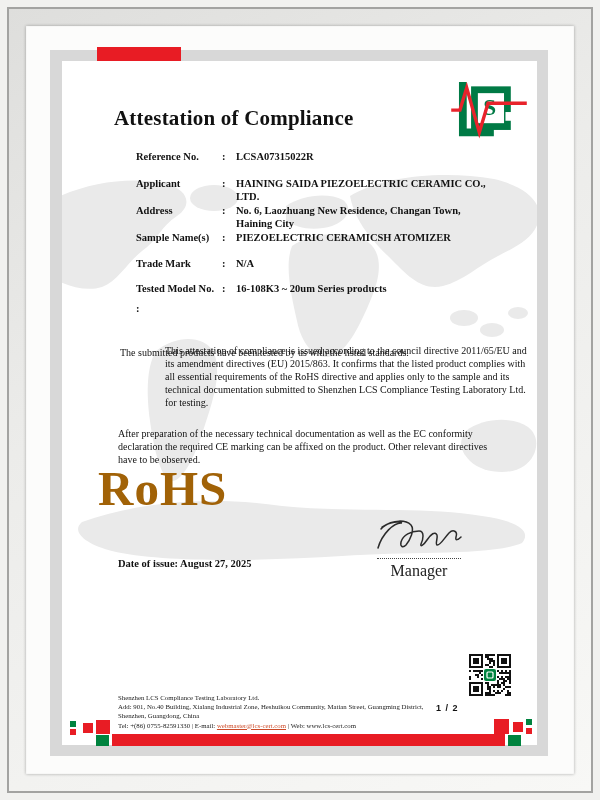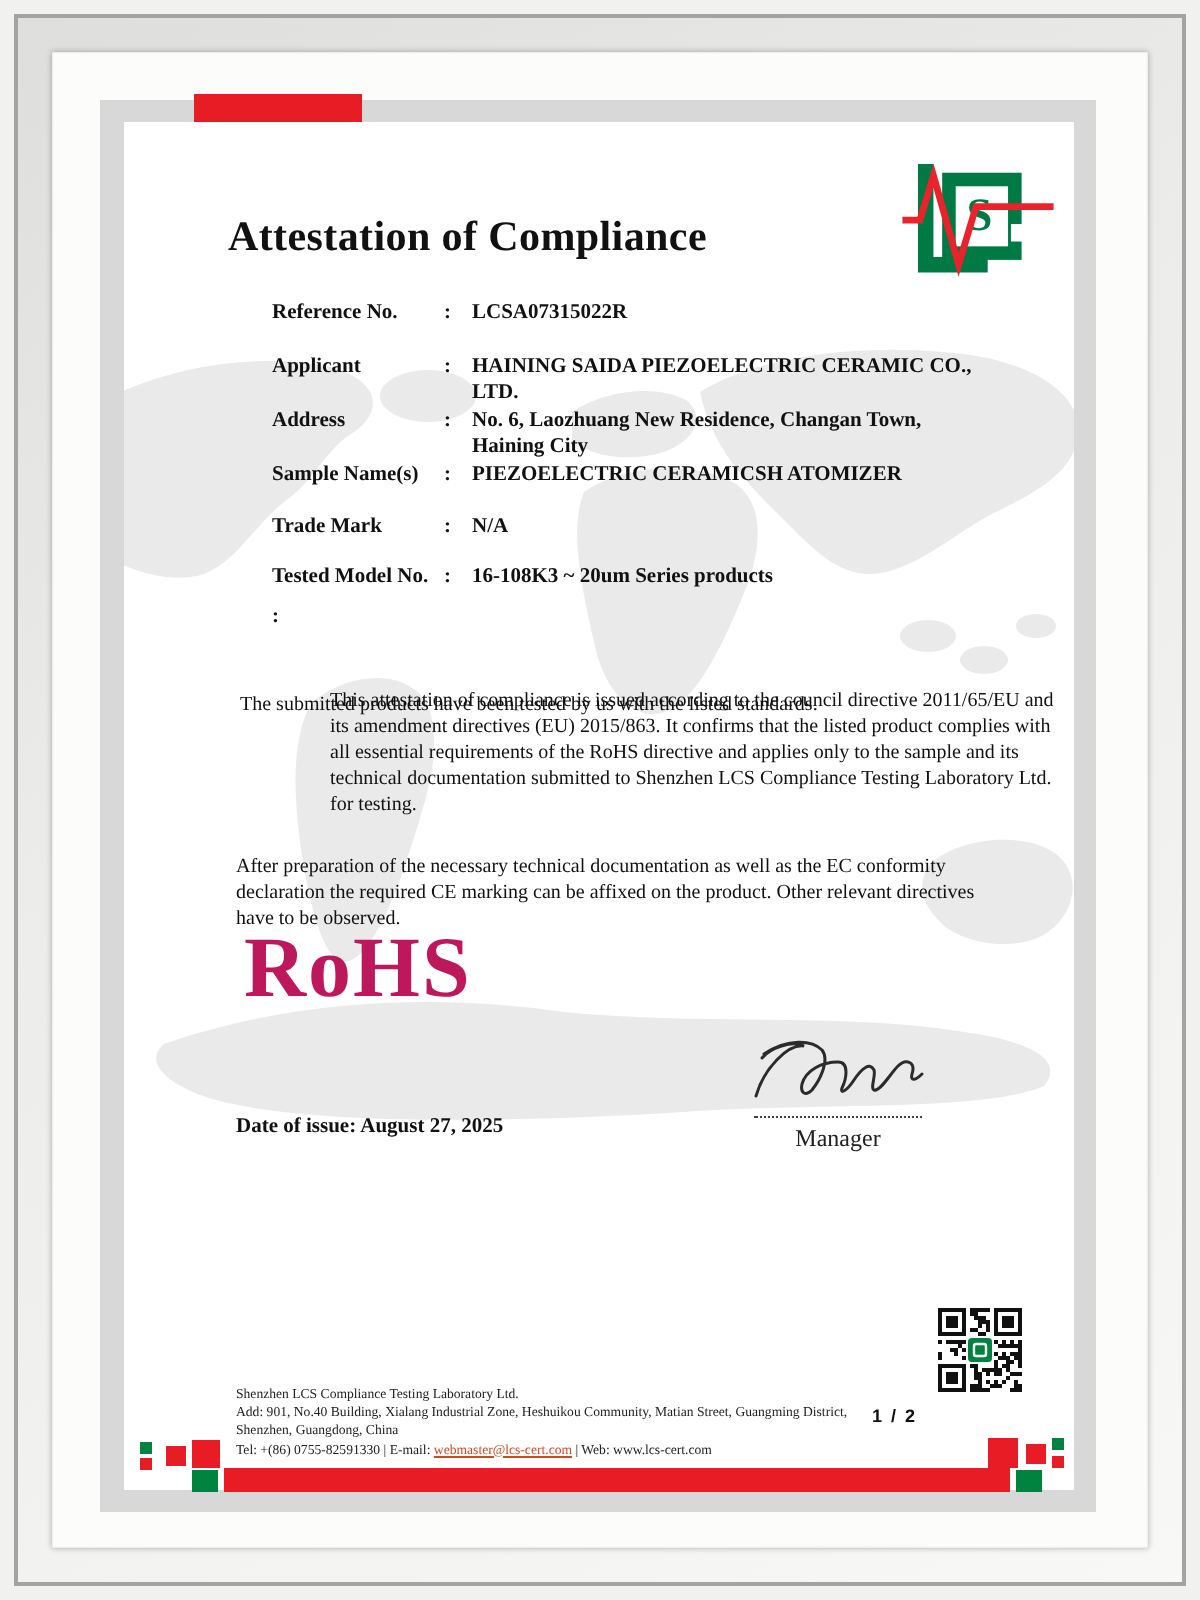--- a/index.html
+++ b/index.html
@@ -29,28 +29,28 @@
   .row .lbl { width:86px; flex:0 0 86px; }
   .row .col { width:14px; flex:0 0 14px; text-align:left; }
   .row .val { flex:1; white-space:pre-line; }
 
   .note { position:absolute; left:120px; top:347px; z-index:3; font-size:10px; color:#111; }
   .para { position:absolute; left:118px; z-index:3; width:372px;
     font-size:10px; line-height:12.9px; color:#111; text-align:left; }
   .para1 { top:345px;margin-left:47px; }
   .para2 { top:428px; }
 
-  .rohs { position:absolute; left:122px; top:460px; z-index:3;
-    font-size:43px; font-weight:bold; color:#be185d; letter-spacing:1px; }
+  .rohs { position:absolute; left:98px; top:460px; z-index:3;
+    font-size:49px; font-weight:bold; color:#a16207; letter-spacing:1px; }
 
   .sig { position:absolute; left:372px; top:516px; z-index:3; }
   .sig-line { position:absolute; left:377px; top:558px; width:84px; height:1px;
     border-bottom:1.4px dotted #444; z-index:3; }
   .manager { position:absolute; left:377px; top:562px; width:84px; text-align:center;
-    font-size:12px; color:#222; z-index:3; }
+    font-size:16px; color:#222; z-index:3; }
   .date { position:absolute; left:118px; top:558px; z-index:3; font-size:10.5px; font-weight:bold; color:#111; }
 
   .qr { position:absolute; left:467px; top:652px; width:46px; height:46px; z-index:3; background:#fff; }
 
   .pagenum { position:absolute; left:436px; top:703px; z-index:4;
     font-family:"Liberation Sans", sans-serif; font-size:9px; font-weight:bold; letter-spacing:1px; color:#111; }
 
   .footer { position:absolute; left:118px; top:693px; width:330px; z-index:3;
     font-size:6.8px; line-height:9.2px; color:#222; }
   .footer a { color:#cc4a28; text-decoration:underline; }

